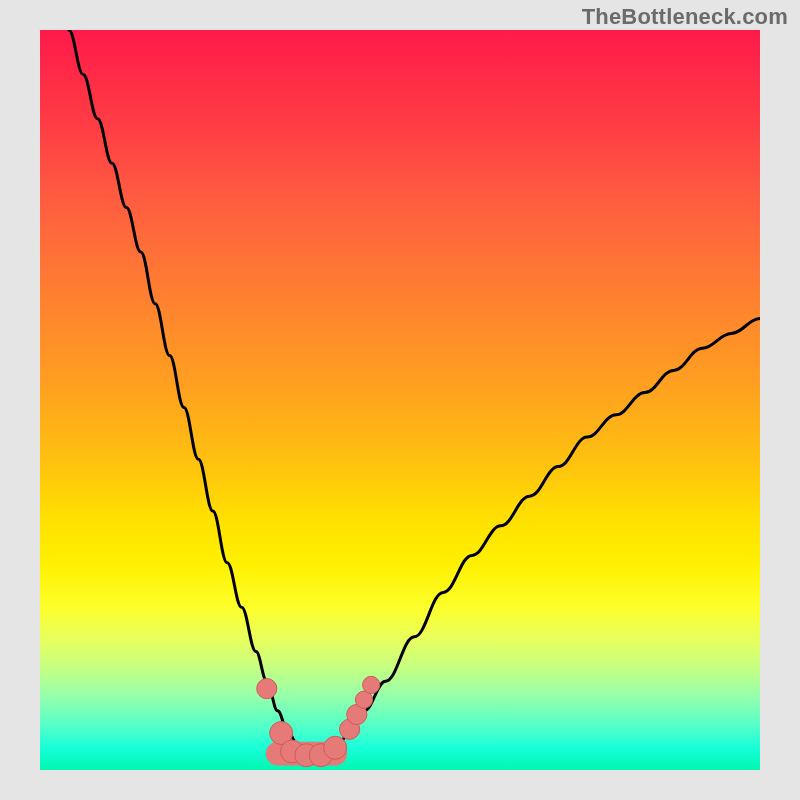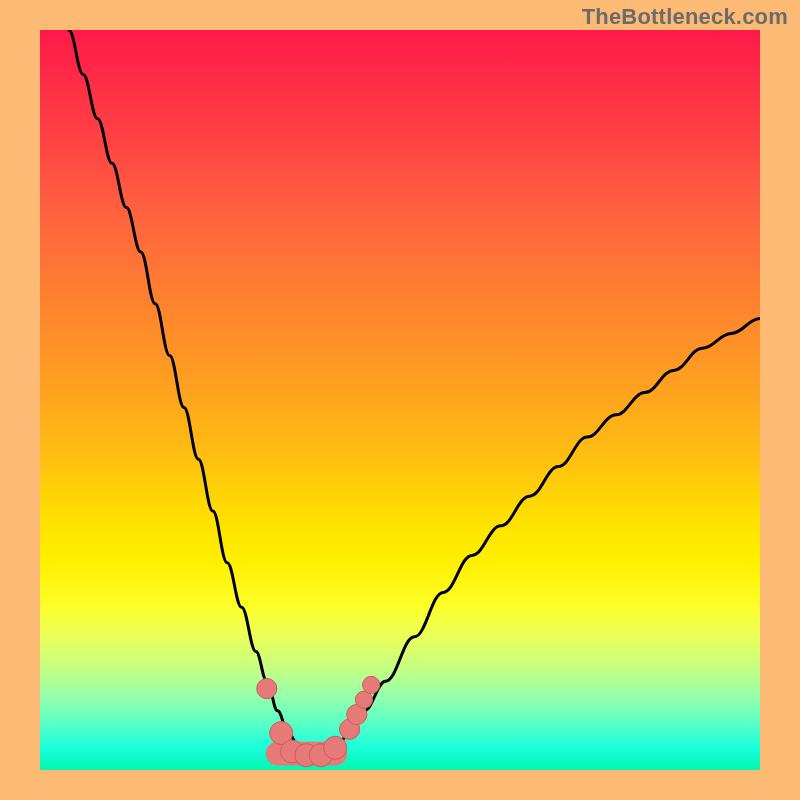--- a/index.html
+++ b/index.html
@@ -10,21 +10,21 @@
     background: #000;
     overflow: hidden;
     font-family: Arial, Helvetica, sans-serif;
   }
   .frame {
     position: absolute;
     left: 0;
     top: 0;
     width: 800px;
     height: 800px;
-    background: #fdba74;
+    background: #e5e5e5;
   }
   .plot {
     position: absolute;
     left: 40px;
     top: 30px;
     width: 720px;
     height: 740px;
     background: linear-gradient(to bottom,
       #ff1a4a 0%,
       #ff2a47 6%,

